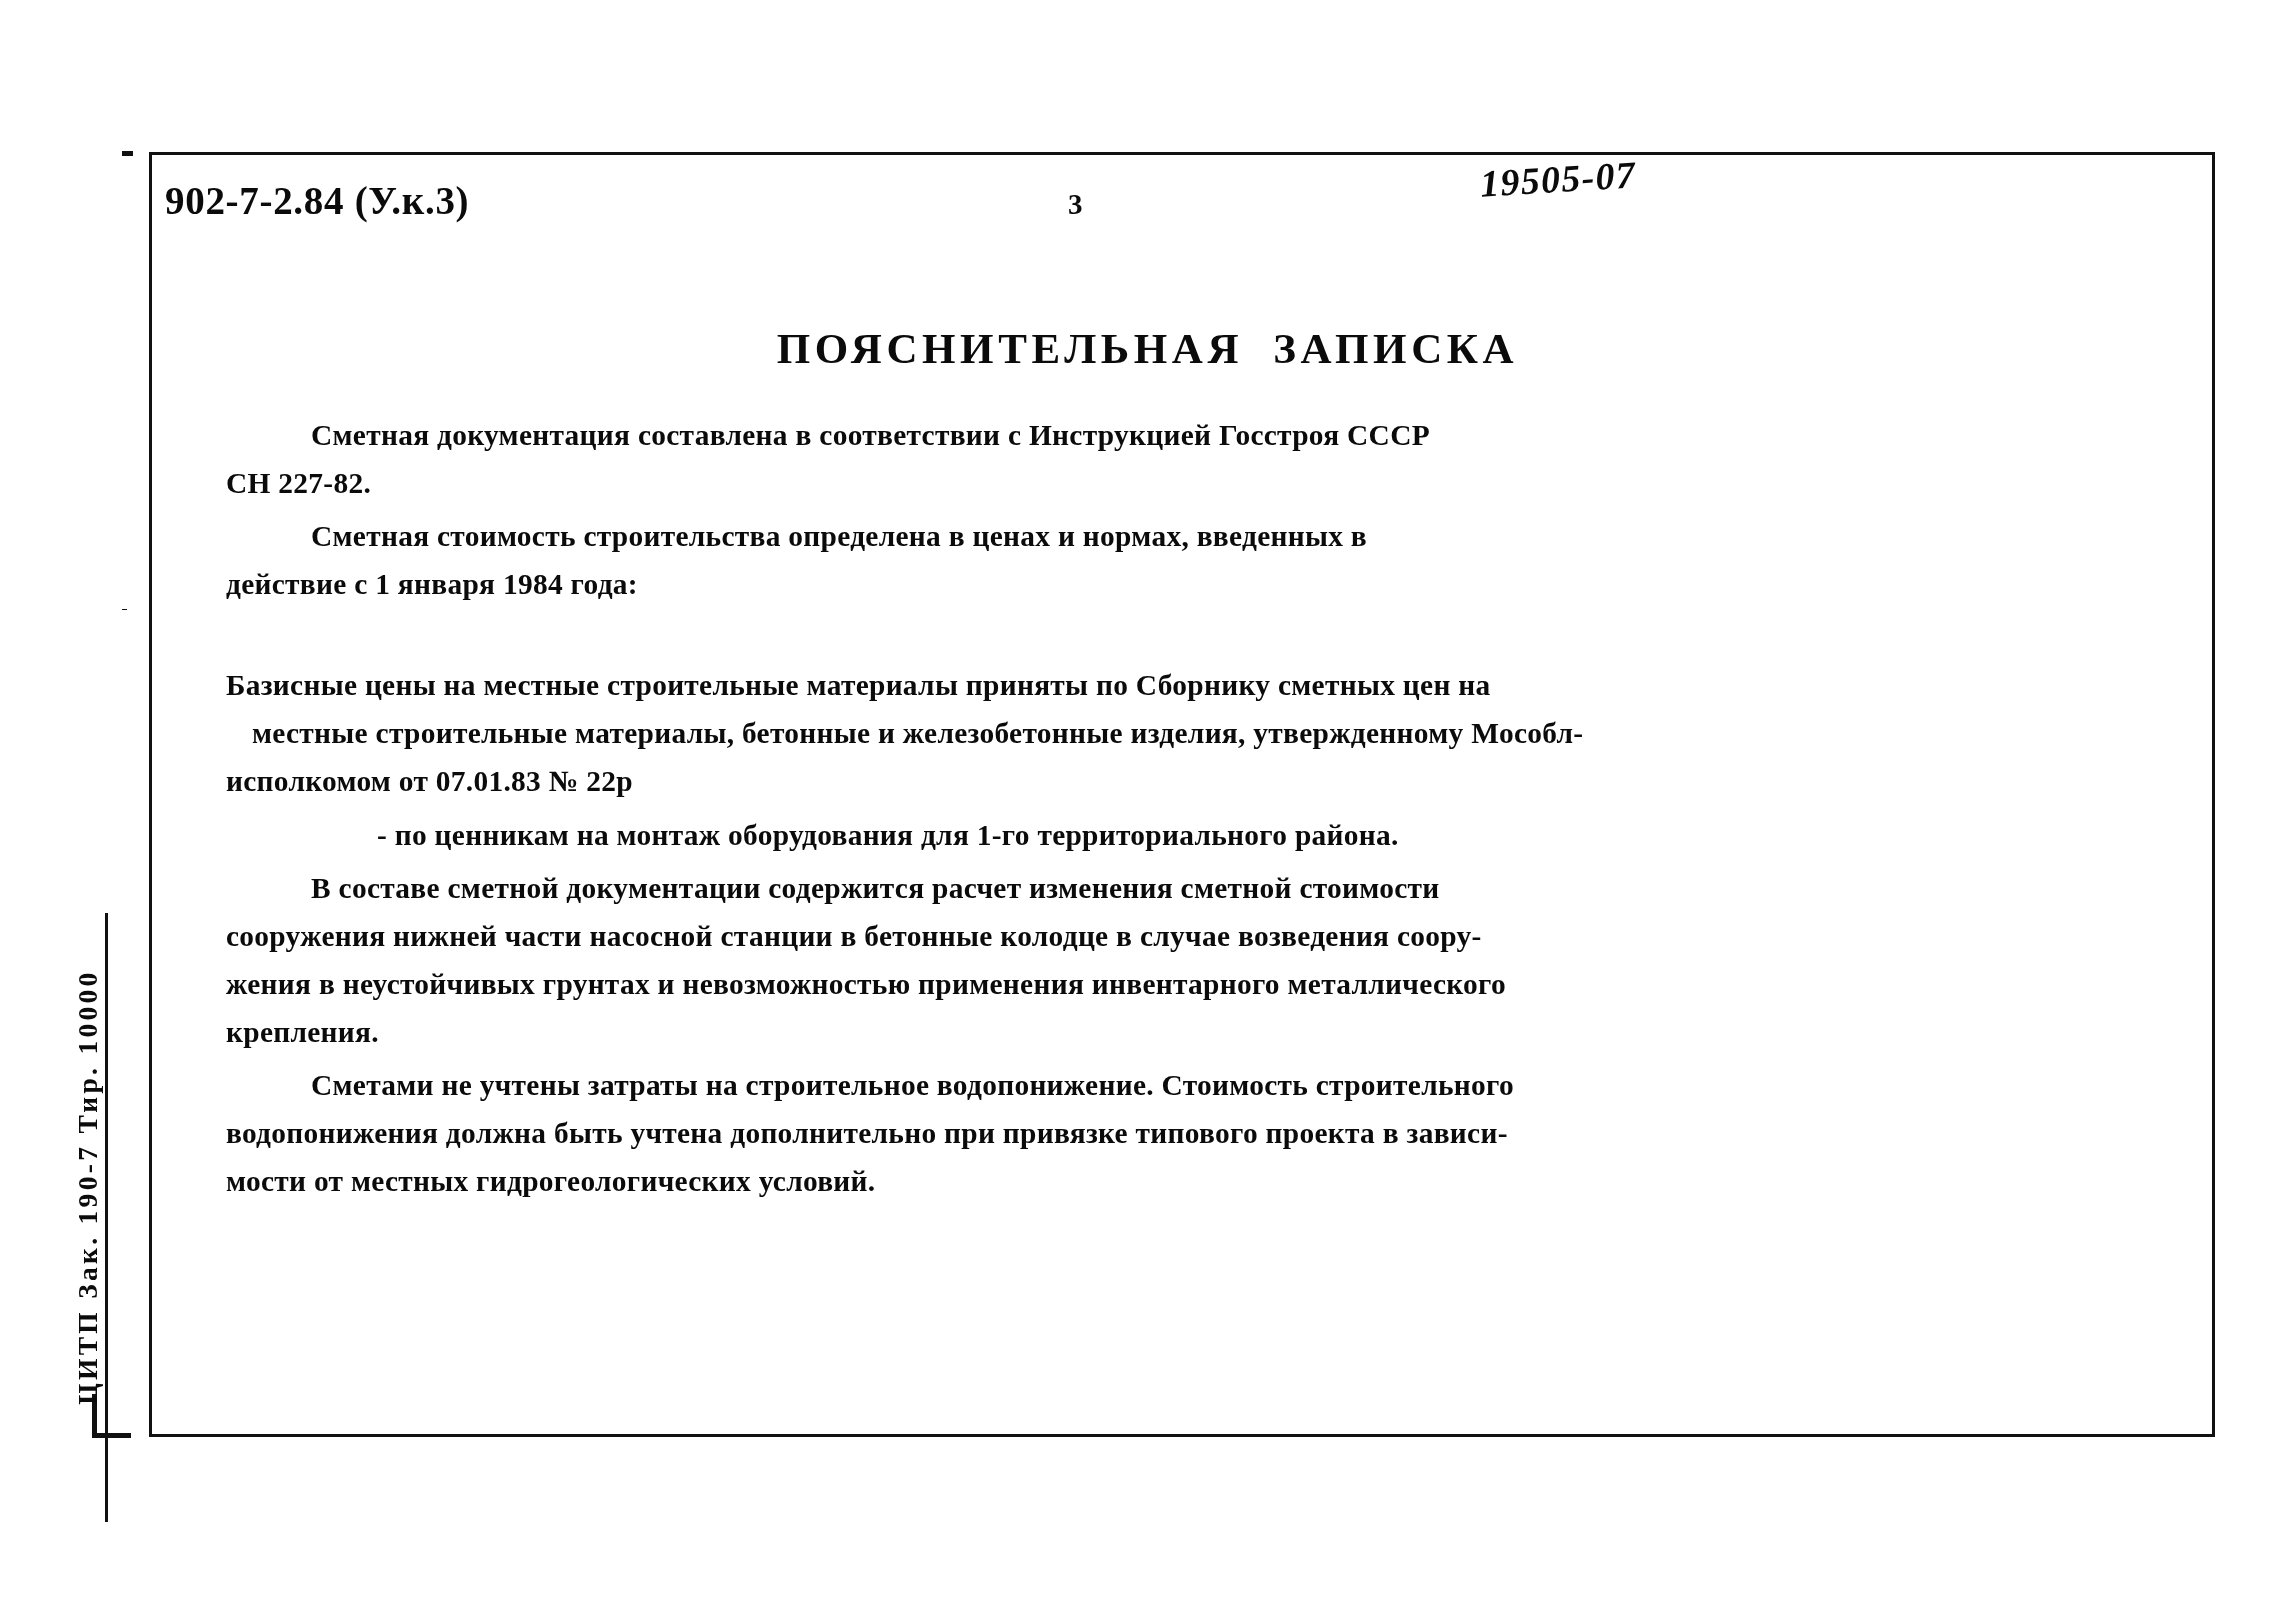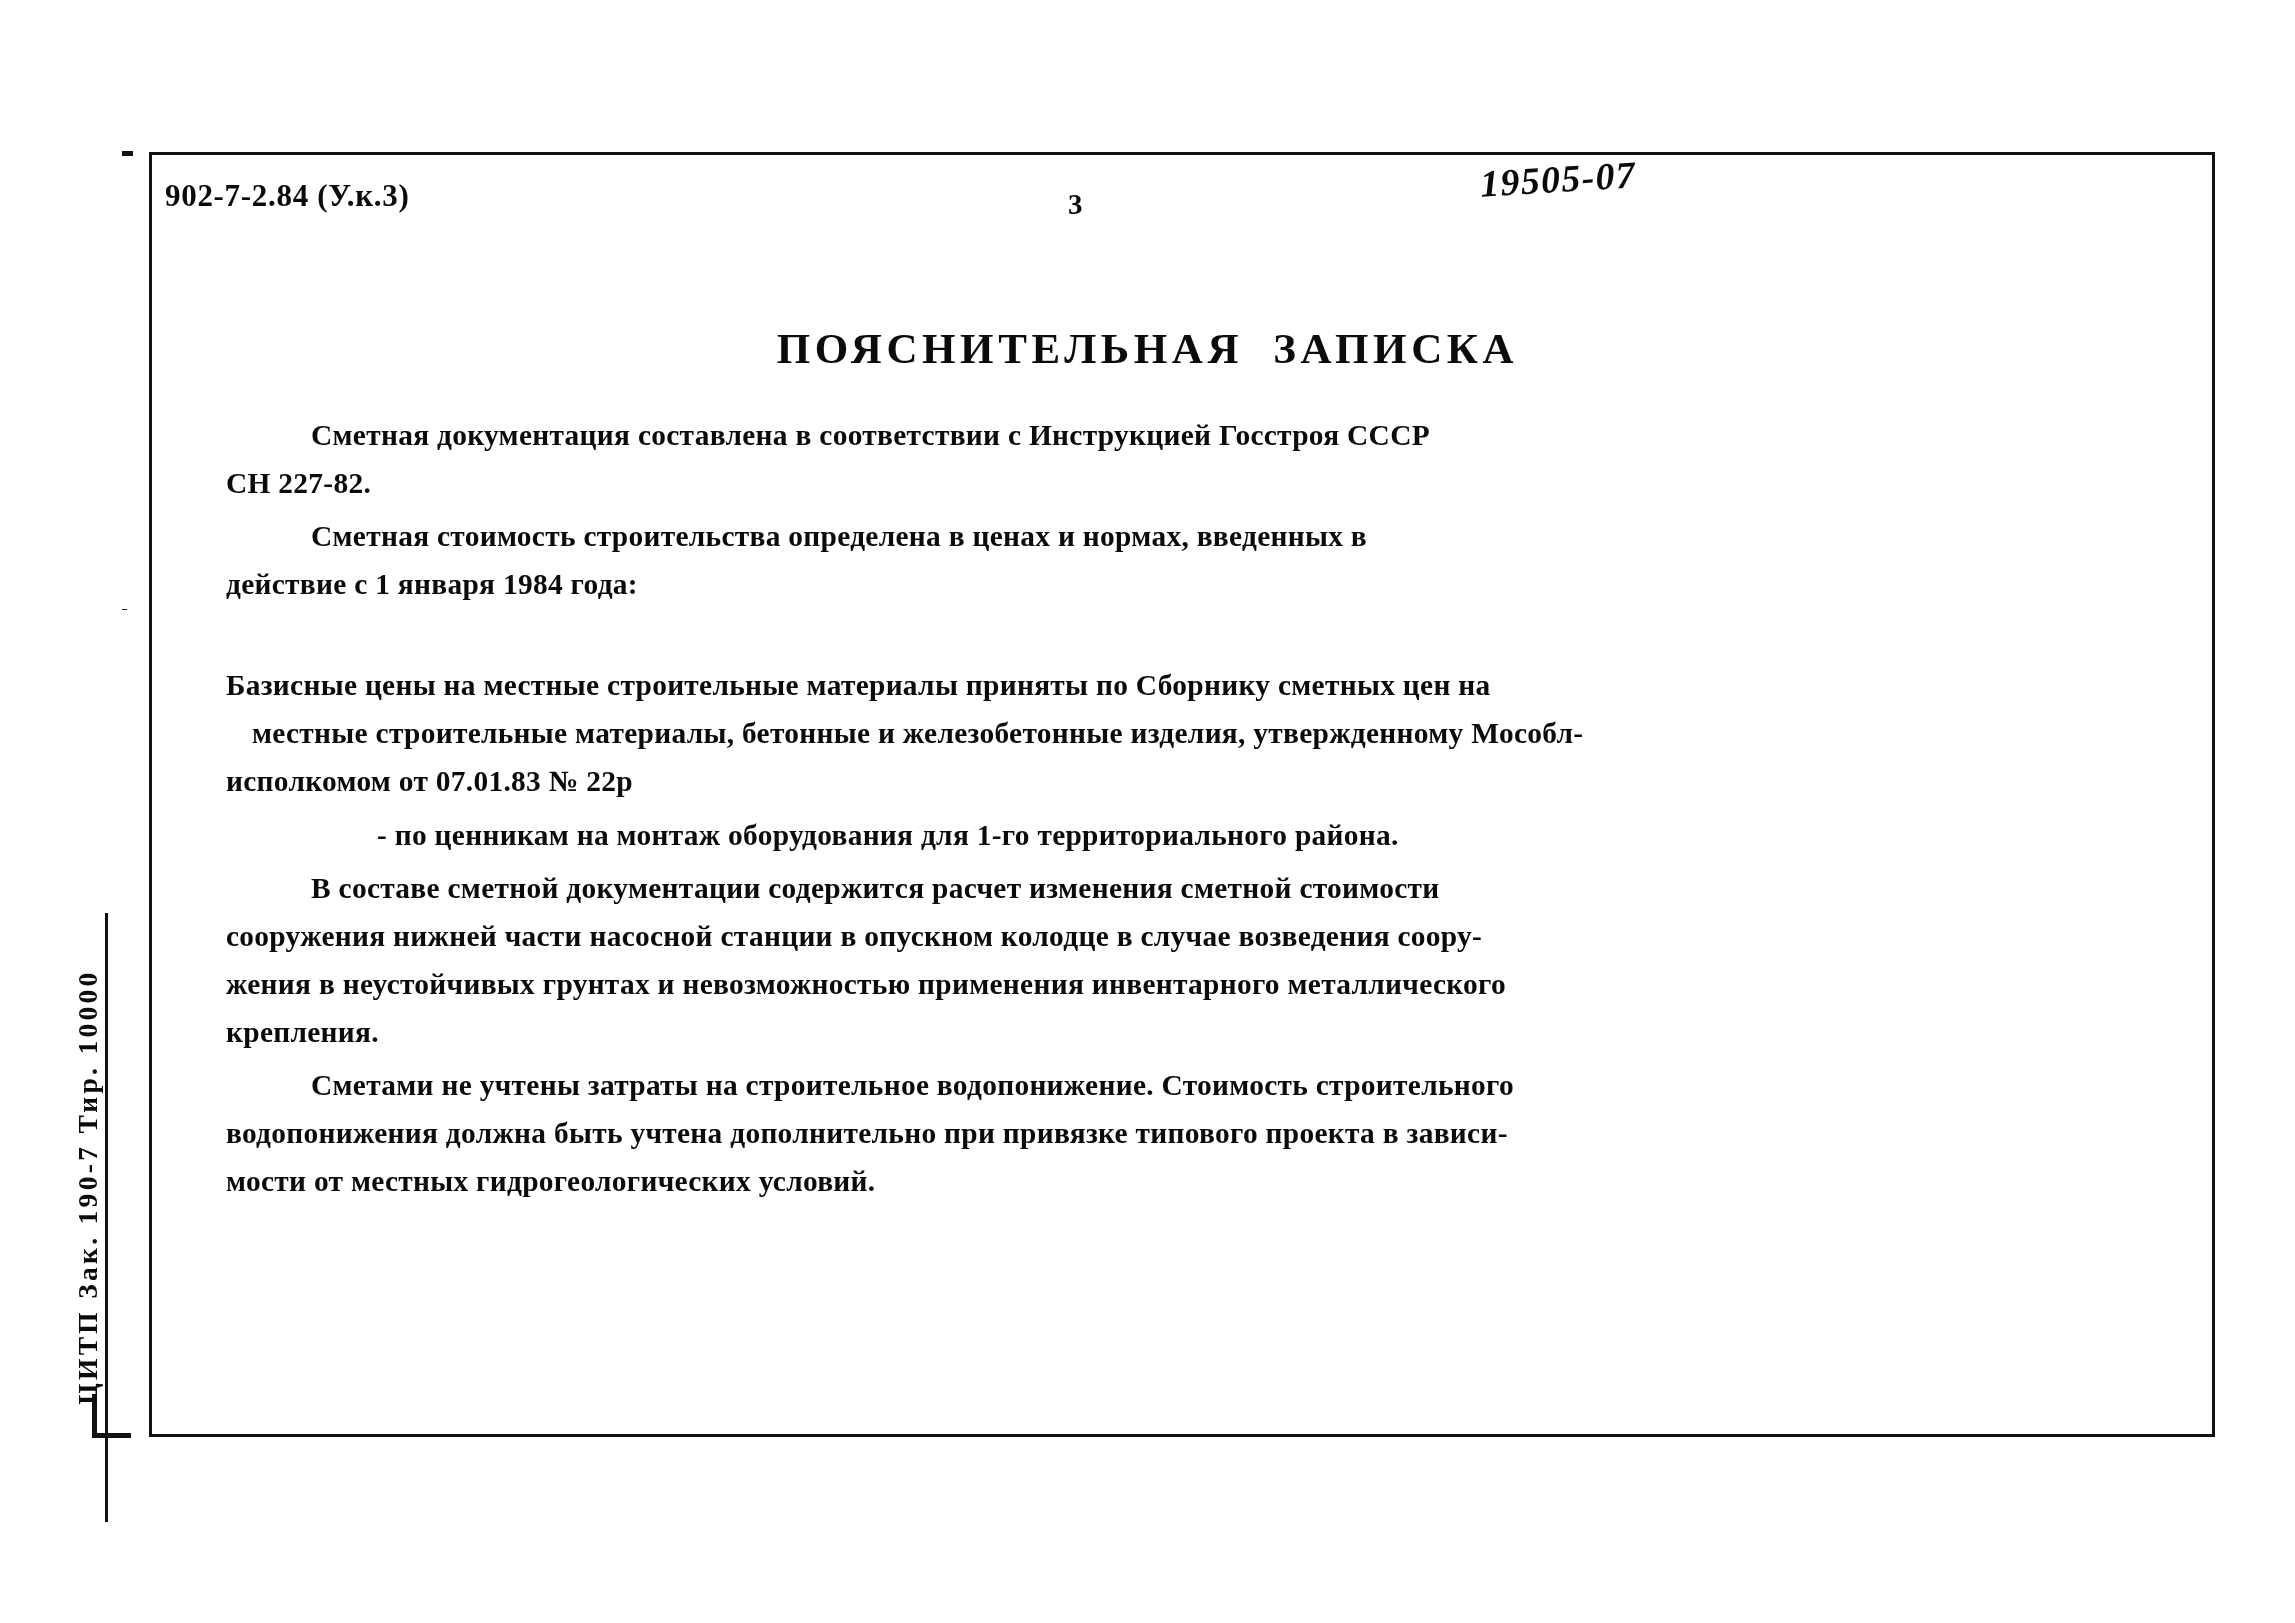--- a/index.html
+++ b/index.html
@@ -46,21 +46,21 @@
     width: 3.3px;
     height: 609px;
     background: #111111;
   }
 
   
   .doc-code {
     position: absolute;
     left: 165px;
     top: 178px;
-    font-size: 31px;
+    font-size: 39px;
     letter-spacing: 0.7px;
     color: #0b0b0b;
     white-space: nowrap;
     font-weight: 600;
   }
   .page-num {
     position: absolute;
     left: 1068px;
     top: 188px;
     font-size: 29px;
@@ -175,21 +175,21 @@
       <span>исполкомом от 07.01.83 № 22р</span>
     </p>
 
     <p>
       <span class="ind-dash"></span><span>- по ценникам на монтаж оборудования для 1-го территориального района.</span>
     </p>
 
 
     <p>
       <span class="ind"></span><span>В составе сметной документации содержится расчет изменения сметной стоимости</span><br>
-      <span>сооружения нижней части насосной станции в опускном колодце в случае возведения соору-</span><br>
+      <span>сооружения нижней части насосной станции в бетонные колодце в случае возведения соору-</span><br>
       <span>жения в неустойчивых грунтах и невозможностью применения инвентарного металлического</span><br>
       <span>крепления.</span>
     </p>
 
     <p>
       <span class="ind"></span><span>Сметами не учтены затраты на строительное водопонижение. Стоимость строительного</span><br>
       <span>водопонижения должна быть учтена дополнительно при привязке типового проекта в зависи-</span><br>
       <span>мости от местных гидрогеологических условий.</span>
     </p>
 

